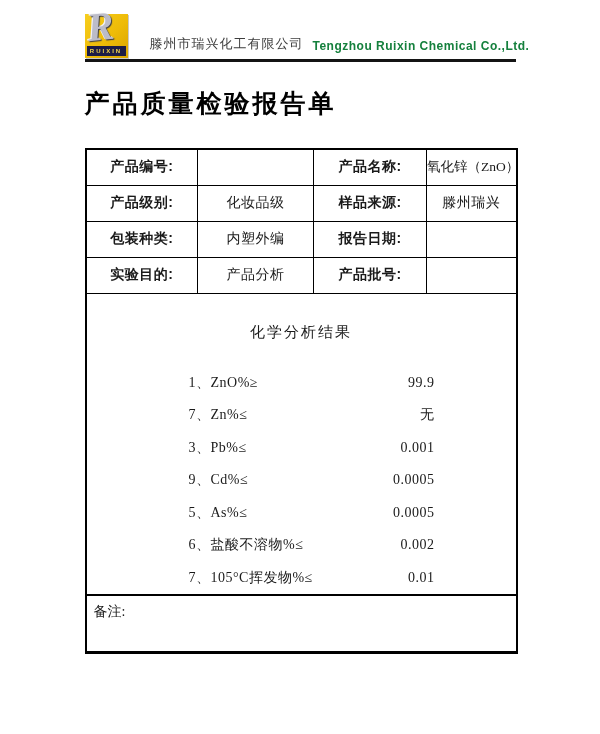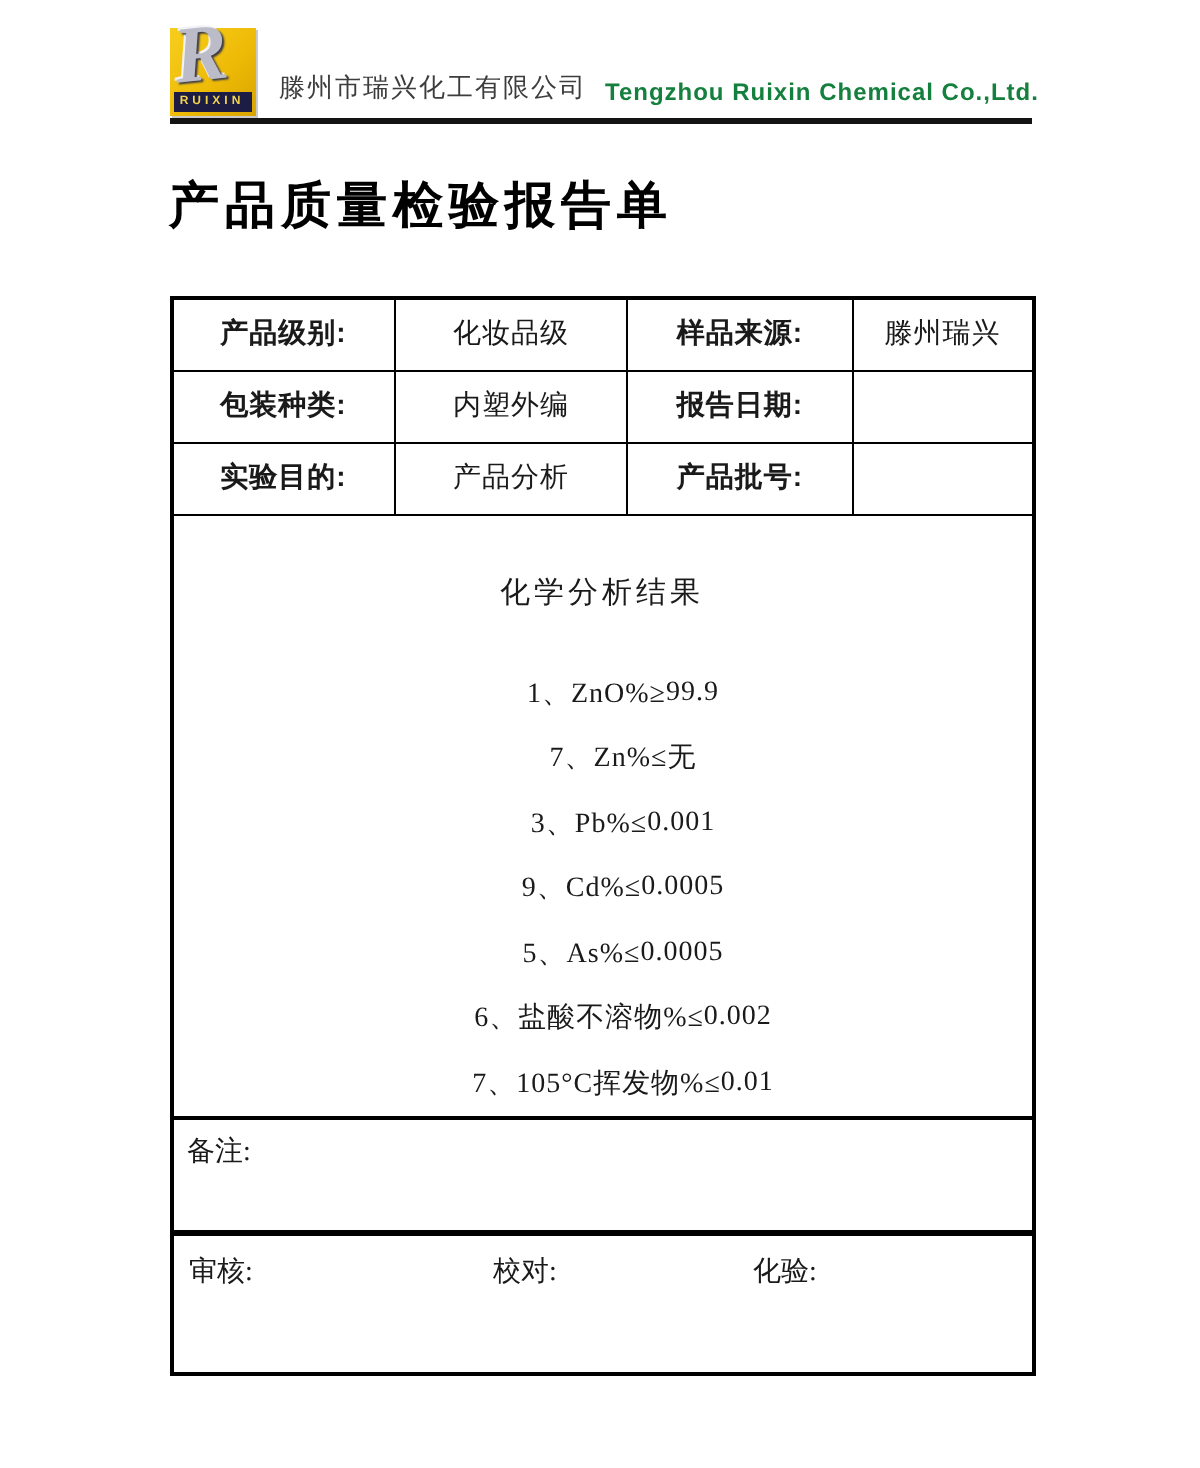--- a/index.html
+++ b/index.html
@@ -34,21 +34,21 @@
   .logo-band {
     position: absolute; left: 2px; right: 2px; bottom: 2px;
     height: 10px; line-height: 10px;
     background: #1c1c45;
     color: #f3d54d;
     font-family: "Liberation Sans", sans-serif;
     font-size: 6px; font-weight: bold;
     letter-spacing: 2px; text-align: center;
   }
   .company-cn {
-    margin-left: 12px; padding-bottom: 5px;
+    margin-left: 22px; padding-bottom: 5px;
     font-size: 13px; letter-spacing: 1px; color: #3d3d3d;
     white-space: nowrap;
   }
   .company-en {
     margin-left: 9px; padding-bottom: 5px;
     font-family: "Liberation Sans", sans-serif;
     font-weight: bold; font-size: 12px; letter-spacing: 0.5px;
     color: #15803d; white-space: nowrap;
   }
   .header-rule { height: 3px; background: #141414; margin-top: 1px; }
@@ -78,21 +78,21 @@
   }
   td.val { font-family: "Liberation Serif", serif; letter-spacing: 0.5px; }
   td.val-tight { letter-spacing: 0; font-size: 13.5px; }
 
   .analysis-cell { height: 294px; vertical-align: top; padding-top: 29px; }
   .analysis-heading {
     text-align: center; font-size: 15px; letter-spacing: 2px;
     margin-bottom: 25px;
   }
   .analysis-item {
-    display: flex; justify-content: center; align-items: center;
+    display: flex; justify-content: space-between; align-items: center;
     height: 32.5px;
     padding-left: 102px; padding-right: 81px;
     font-size: 14px; letter-spacing: 0.5px;
   }
   .remarks-cell {
     height: 57px; vertical-align: top;
     padding: 7px 0 0 7px; font-size: 14px;
     border-top: 2px solid #000; border-bottom: 3px solid #000; margin-top: 16px;
   }
   .sig-cell { height: 71px; position: relative; font-size: 14px; }
@@ -120,20 +120,26 @@
 
   <table class="report">
     <colgroup>
       <col style="width:112px">
         <col style="width:116px">
         <col style="width:113px">
         <col style="width:90px">
     </colgroup>
     <tbody>
       <tr class="info-row">
+        <td class="lbl">产品编号:</td>
+        <td class="val"></td>
+        <td class="lbl">产品名称:</td>
+        <td class="val val-tight">氧化锌（ZnO）</td>
+      </tr>
+      <tr class="info-row">
         <td class="lbl">产品级别:</td>
         <td class="val">化妆品级</td>
         <td class="lbl">样品来源:</td>
         <td class="val">滕州瑞兴</td>
       </tr>
       <tr class="info-row">
         <td class="lbl">包装种类:</td>
         <td class="val">内塑外编</td>
         <td class="lbl">报告日期:</td>
         <td class="val"></td>
@@ -180,22 +186,15 @@
           </div>
         </td>
       </tr>
 
       <tr>
         <td class="remarks-cell" colspan="4">
           <span>备注:</span>
         </td>
       </tr>
 
-      <tr>
-        <td class="sig-cell" colspan="4">
-          <span class="sig sig-review">审核:</span>
-          <span class="sig sig-proof">校对:</span>
-          <span class="sig sig-assay">化验:</span>
-        </td>
-      </tr>
     </tbody>
   </table>
 </div>
 
 </body></html>

